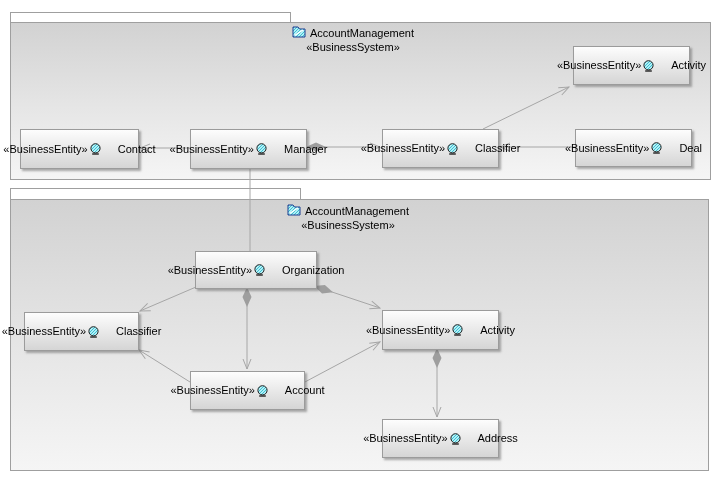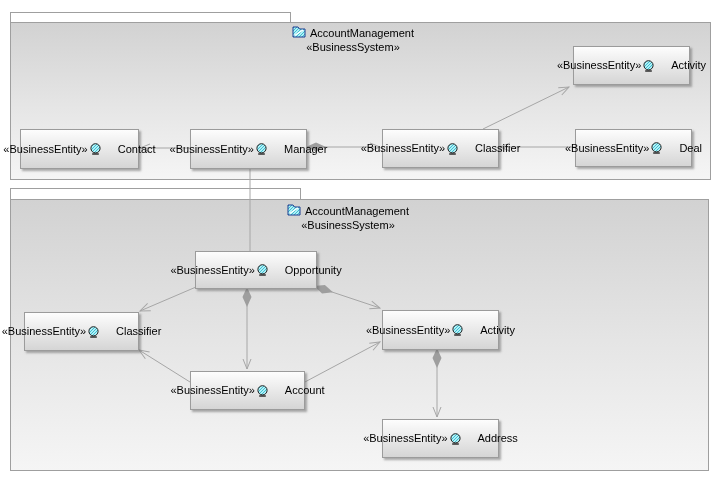--- a/index.html
+++ b/index.html
@@ -153,21 +153,21 @@
     </div>
   </div>
 
   <div class="entity" style="left:195px;top:251px;width:120px;height:36px;">
     <div class="stereo">«BusinessEntity»</div>
     <div class="ename-row">
       <svg class="eicon" width="13" height="12" viewBox="0 0 13 12">
         <circle cx="6.5" cy="5.3" r="4.6" fill="url(#hatchCyan)" stroke="#222" stroke-width="1"></circle>
         <path d="M3.2,11 h6.6" stroke="#222" stroke-width="1.4"></path>
       </svg>
-      <span>Opportunity</span>
+      <span>Organization</span>
     </div>
   </div>
 
   <div class="entity" style="left:24px;top:312px;width:113px;height:37px;">
     <div class="stereo">«BusinessEntity»</div>
     <div class="ename-row">
       <svg class="eicon" width="13" height="12" viewBox="0 0 13 12">
         <circle cx="6.5" cy="5.3" r="4.6" fill="url(#hatchCyan)" stroke="#222" stroke-width="1"></circle>
         <path d="M3.2,11 h6.6" stroke="#222" stroke-width="1.4"></path>
       </svg>

